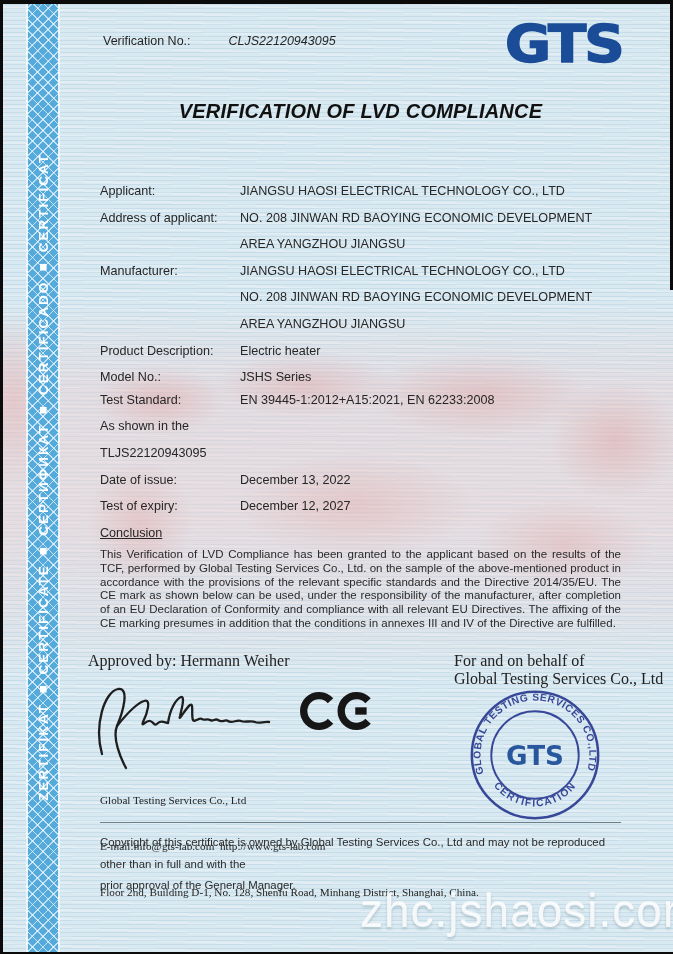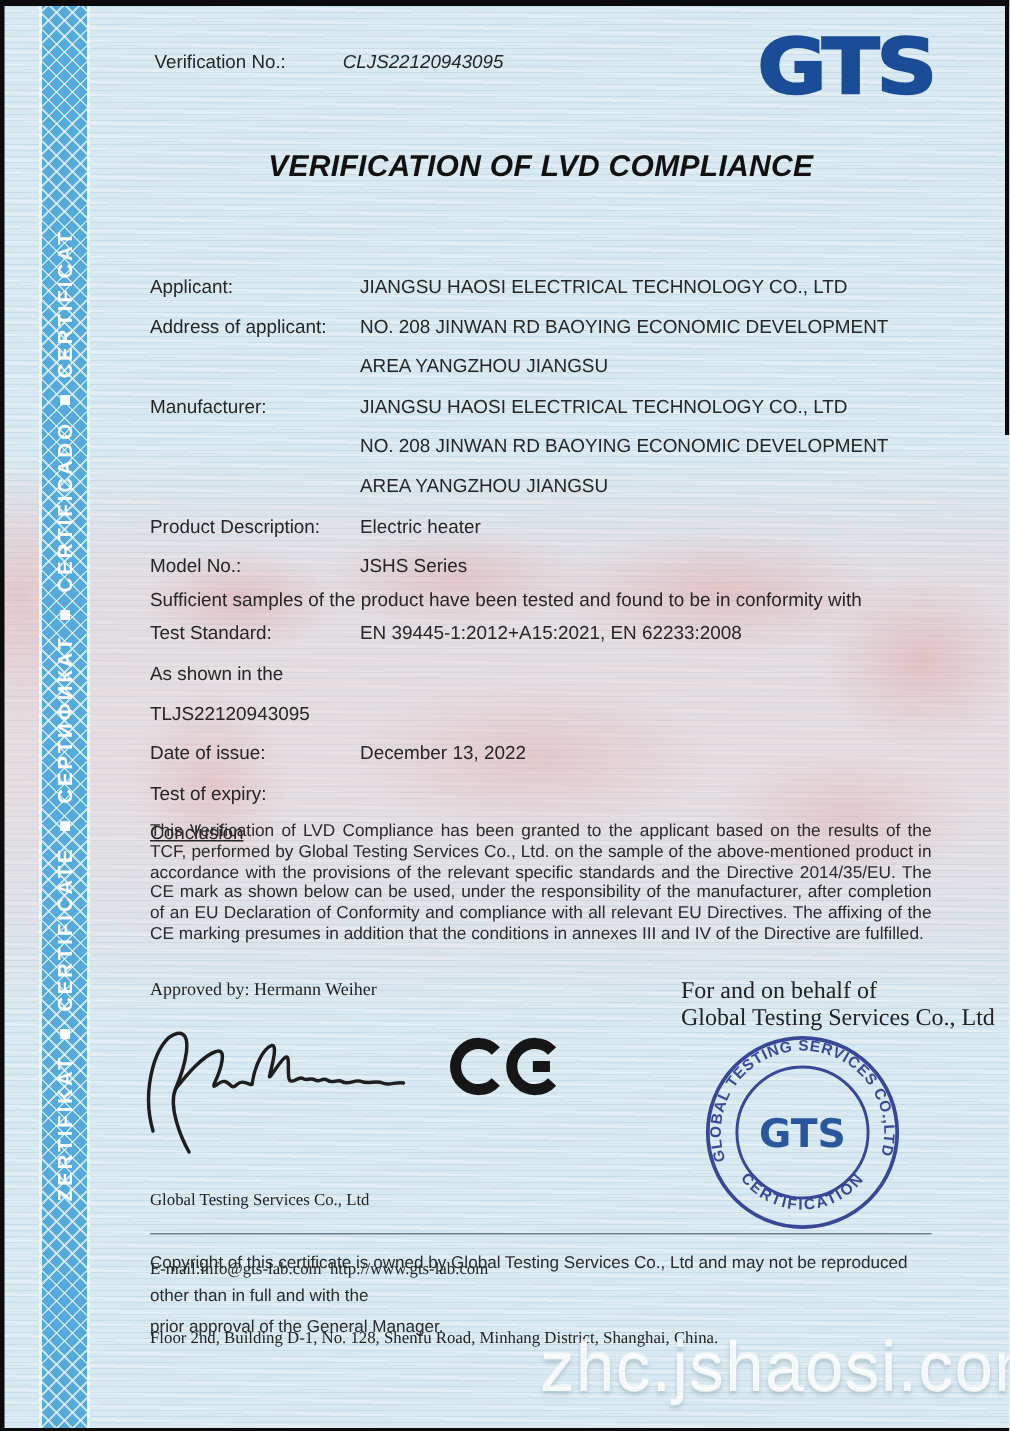--- a/index.html
+++ b/index.html
@@ -68,21 +68,21 @@
   .fvals{flex:1;}
   .fvals div{line-height:26.6px;}
   .note{line-height:26.6px;}
   .tight{margin-top:-4px;}
   .conclusion-h{line-height:26.6px;text-decoration:underline;}
 
   .para{position:absolute;left:100px;width:521px;top:548px;
     font-size:11.5px;line-height:13.8px;text-align:justify;color:#2a2a2a;}
 
   .serif{font-family:"Liberation Serif",serif;}
-  .approved{position:absolute;left:100px;top:652px;font-size:12px;color:#222;}
+  .approved{position:absolute;left:88px;top:652px;font-size:16px;color:#222;}
   .behalf{position:absolute;left:454px;top:652px;font-size:16px;color:#222;line-height:17.5px;}
 
   .signature{position:absolute;left:88px;top:676px;}
   .ce{position:absolute;left:299px;top:682px;}
   .seal{position:absolute;left:467px;top:687px;opacity:.93;}
 
   .footer-block{position:absolute;left:100px;top:763px;font-size:11.2px;line-height:15.2px;color:#222;white-space:pre;}
   .divider{position:absolute;left:100px;width:521px;top:822px;border-top:1px solid #6e7f8a;}
   .copyright{position:absolute;left:100px;width:521px;top:832px;font-size:11.4px;line-height:21.5px;color:#2a2a2a;}
 
@@ -134,41 +134,43 @@
       <div class="fvals">
           <div>Electric heater</div>
         </div>
     </div>
     <div class="frow">
       <div class="flabel">Model No.:</div>
       <div class="fvals">
           <div>JSHS Series</div>
         </div>
     </div>
-    <div class="note tight">Sufficient samples of the product have been tested and found to be in conformity with</div>
     <div class="frow tight">
       <div class="flabel">Test Standard:</div>
       <div class="fvals">
           <div>EN 39445-1:2012+A15:2021, EN 62233:2008</div>
         </div>
     </div>
     <div class="note">As shown in the</div>
     <div class="frow">
       <div class="fvals">
           <div>TLJS22120943095</div>
         </div>
     </div>
     <div class="frow">
       <div class="flabel">Date of issue:</div>
       <div class="fvals">
           <div>December 13, 2022</div>
         </div>
     </div>
     <div class="frow">
       <div class="flabel">Test of expiry:</div>
+      <div class="fvals">
+          <div>December 12, 2027</div>
+        </div>
     </div>
     <div class="conclusion-h">Conclusion</div>
   </div>
 
   <div class="para">This Verification of LVD Compliance has been granted to the applicant based on the results of the TCF, performed by Global Testing Services Co., Ltd. on the sample of the above-mentioned product in accordance with the provisions of the relevant specific standards and the Directive 2014/35/EU. The CE mark as shown below can be used, under the responsibility of the manufacturer, after completion of an EU Declaration of Conformity and compliance with all relevant EU Directives. The affixing of the CE marking presumes in addition that the conditions in annexes III and IV of the Directive are fulfilled.</div>
 
   <div class="approved serif">Approved by: Hermann Weiher</div>
   <div class="behalf serif">
     <div>For and on behalf of</div>
     <div>Global Testing Services Co., Ltd</div>

